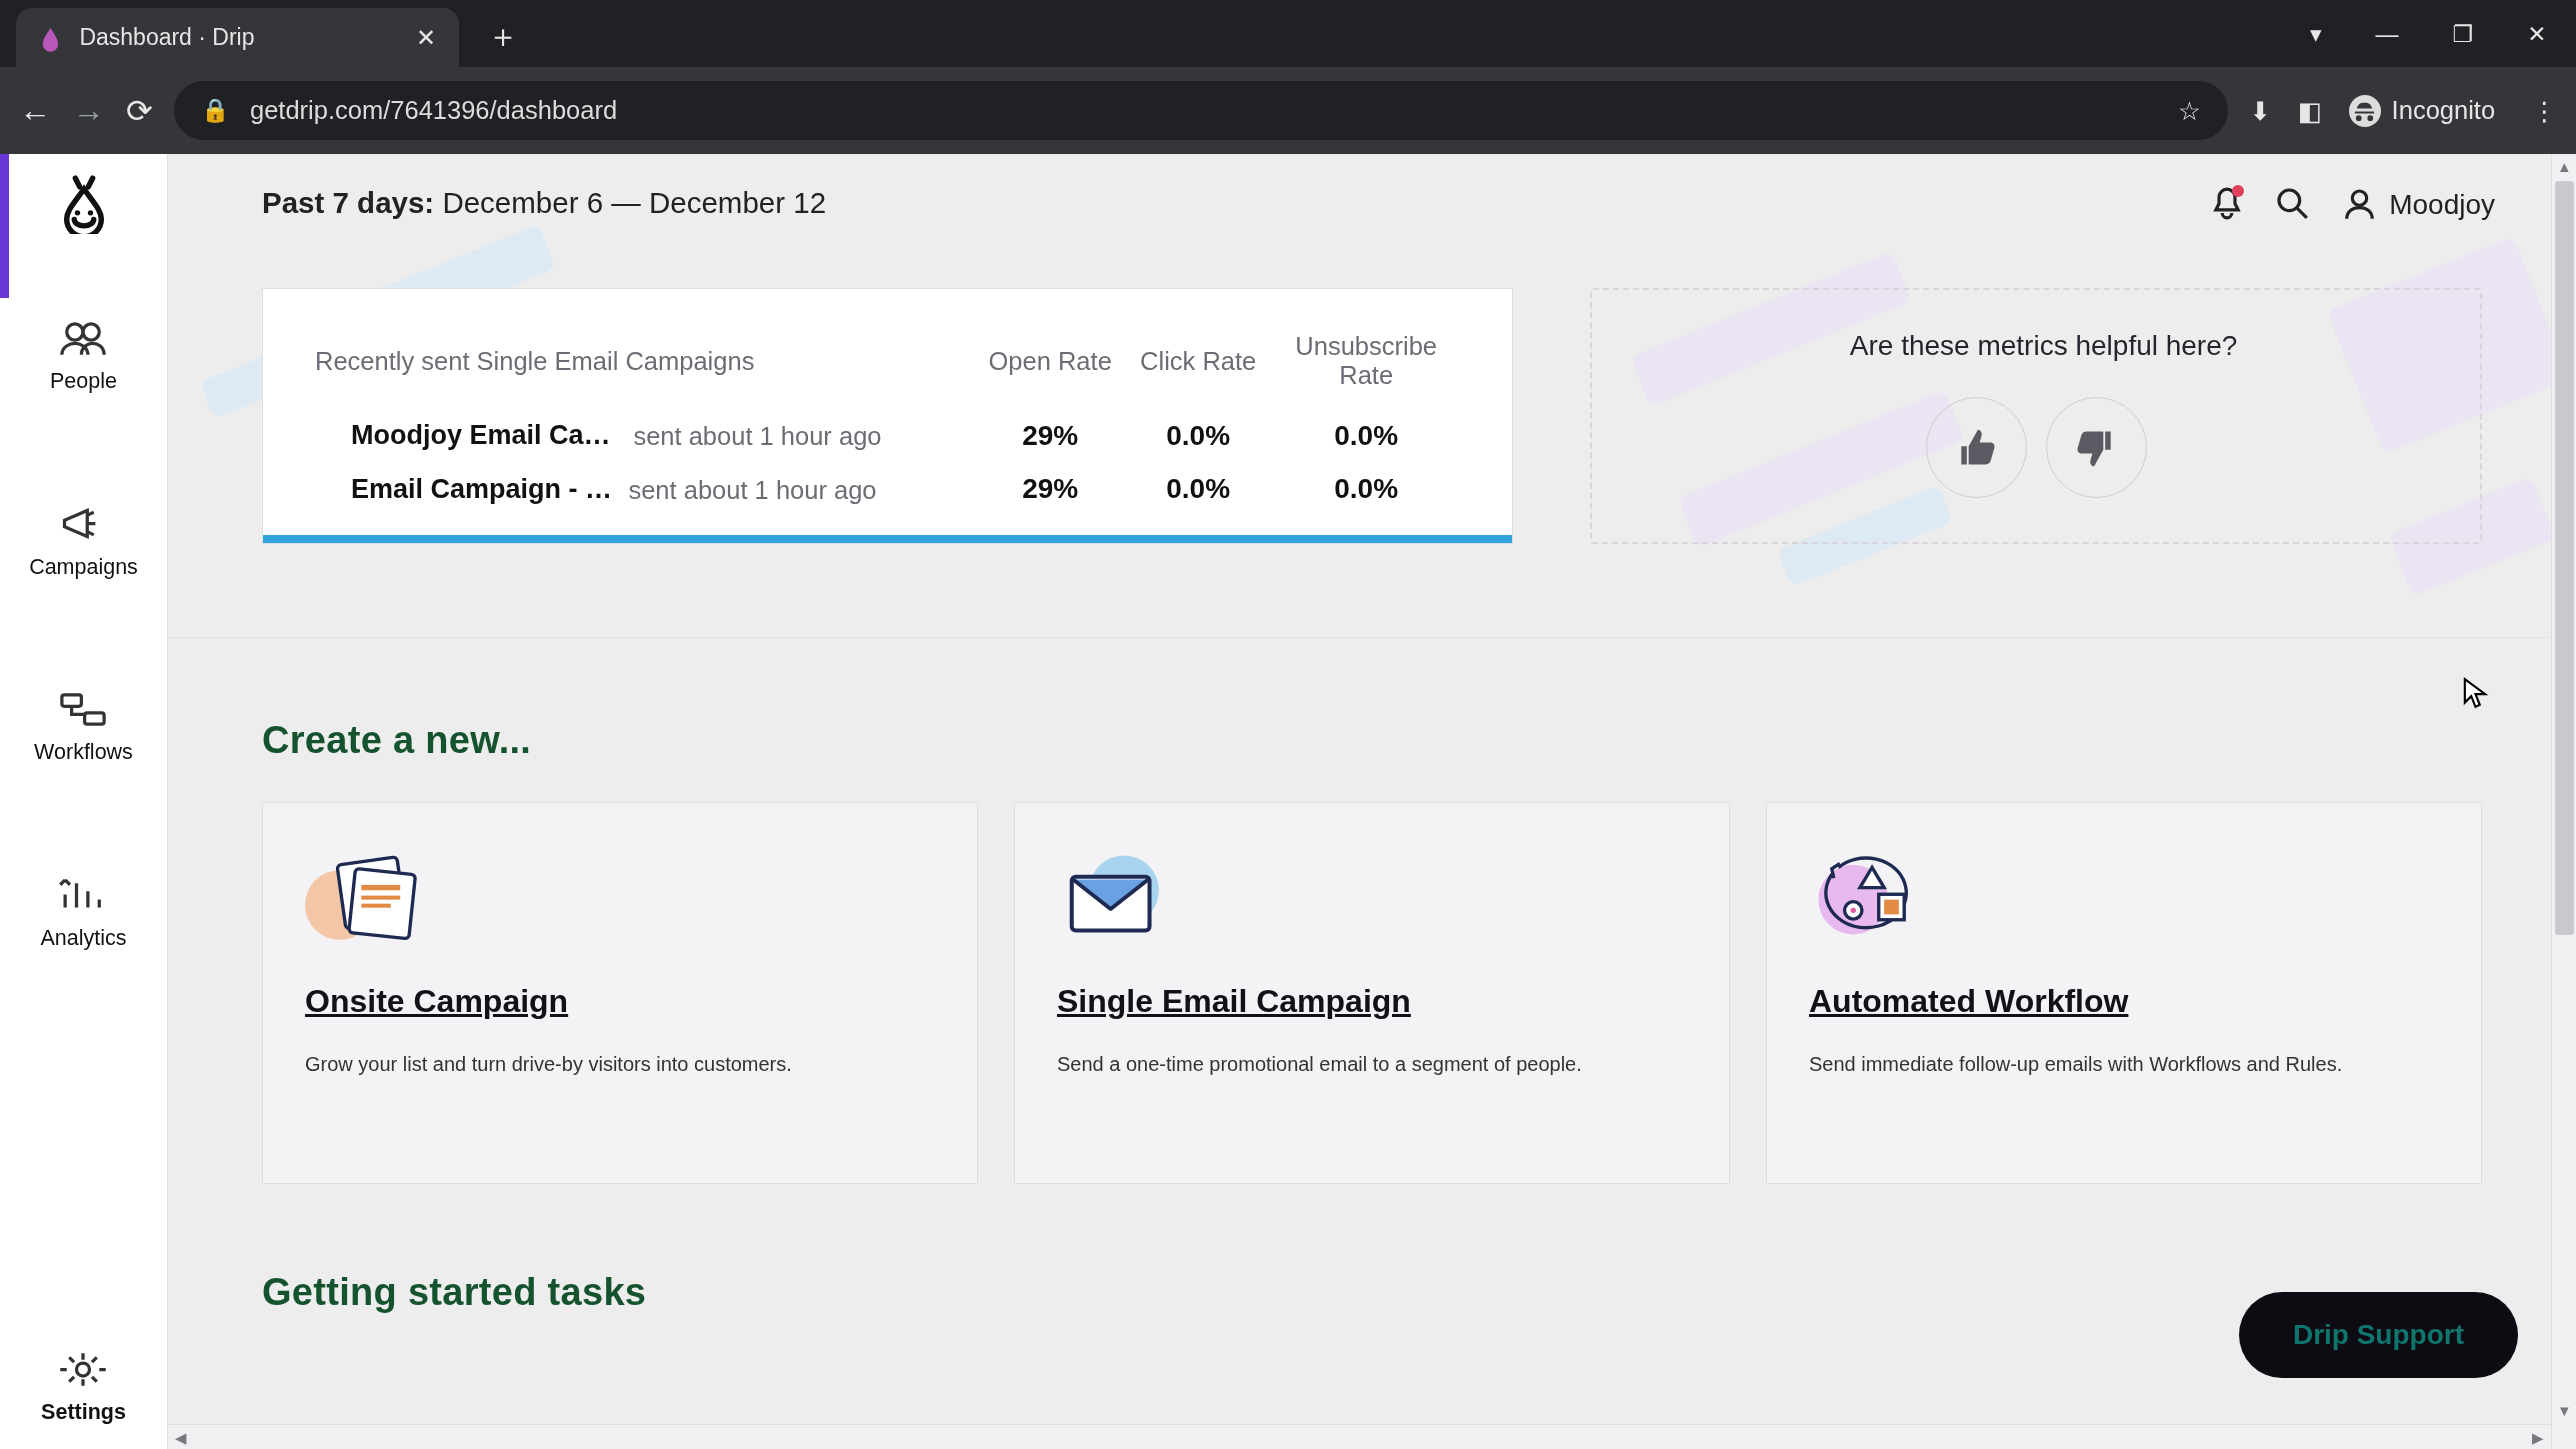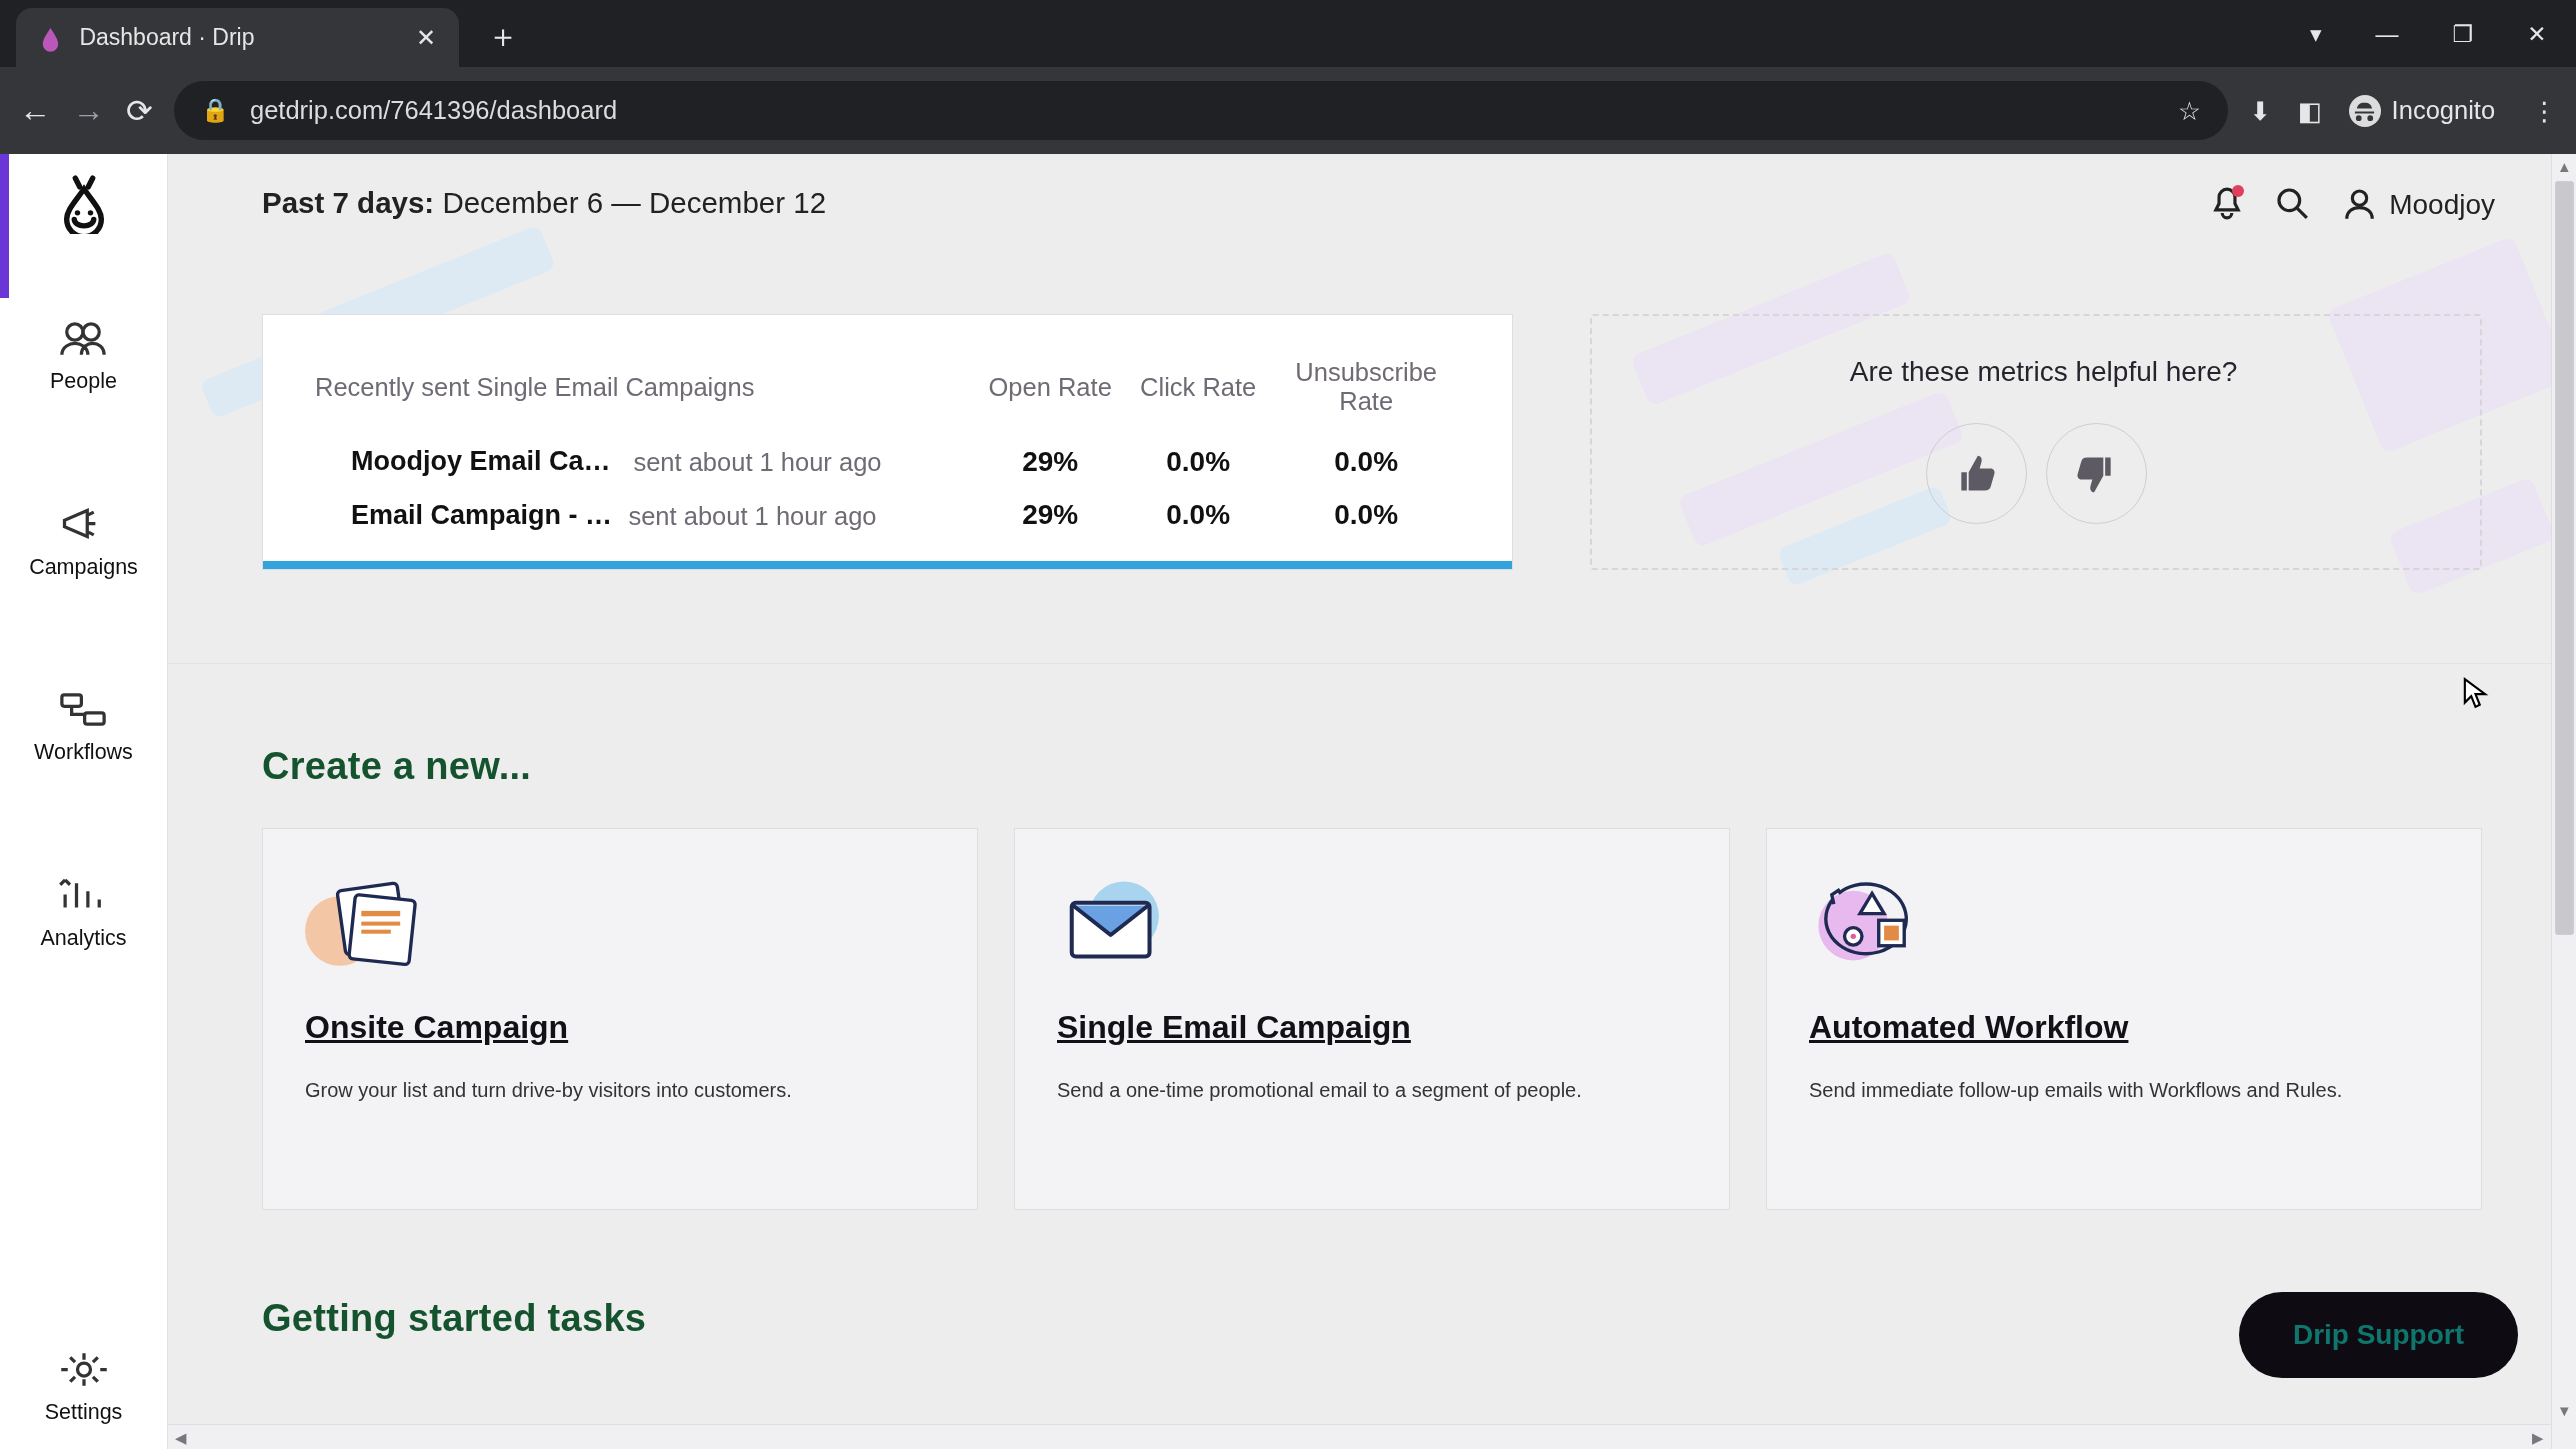--- a/index.html
+++ b/index.html
@@ -34,30 +34,30 @@
   .app      { position:absolute; inset:0; display:flex; }
 
   
   .rail     { width:168px; background:#fff; border-right:0.7px solid #e1e1e1; display:flex; flex-direction:column; align-items:center; padding-top:16px; }
   .accent   { position:absolute; left:0; top:0; width:9.4px; height:144px; background:#6a37d6; }
   .logo svg { width:52px; height:64px; fill:#111; }
   .railnav  { margin-top:81px; display:flex; flex-direction:column; gap:108px; align-items:center; width:100%; }
   .railitem { display:flex; flex-direction:column; align-items:center; gap:9.4px; color:#111; cursor:pointer; }
   .railitem svg{ width:52px; height:43px; fill:none; stroke:#333; stroke-width:4; }
   .railitem span{ font-size:21.5px; }
-  .railitem.settings{ margin-top:auto; margin-bottom:24px; }
+  .railitem.settings{ margin-top:auto; margin-bottom:24px;font-weight:bold; }
 
   
   .brush{ position:absolute; transform:rotate(-22deg); border-radius:9.4px; opacity:.7; }
   .bl{ background:#d6e8f5; }
   .pk{ background:#eadff5; }
 
   
   .main     { flex:1; height:100%; overflow:auto; }
-  .hdr      { height:160px; display:flex; align-items:flex-start; padding:32px 81px 0 94px; }
+  .hdr      { height:134px; display:flex; align-items:flex-start; padding:32px 81px 0 94px; }
   .daterange{ font-size:29.5px; color:#222; }
   .daterange b{ font-weight:700; }
   .hdrright { margin-left:auto; display:flex; align-items:center; gap:32px; }
   .bellwrap { position:relative; }
   .bellwrap svg{ width:32px; height:35px; fill:none; stroke:#222; stroke-width:4; }
   .bellwrap .dot{ position:absolute; top:-1.3px; right:-1.3px; width:12px; height:12px; background:#e0405d; border-radius:50%; }
   .searchic svg{ width:35px; height:35px; stroke:#222; stroke-width:4; fill:none; }
   .userwrap { display:flex; align-items:center; gap:12px; }
   .userwrap svg{ width:35px; height:35px; stroke:#222; stroke-width:4; fill:none; }
   .username { font-size:28px; color:#222; font-weight:500; }

